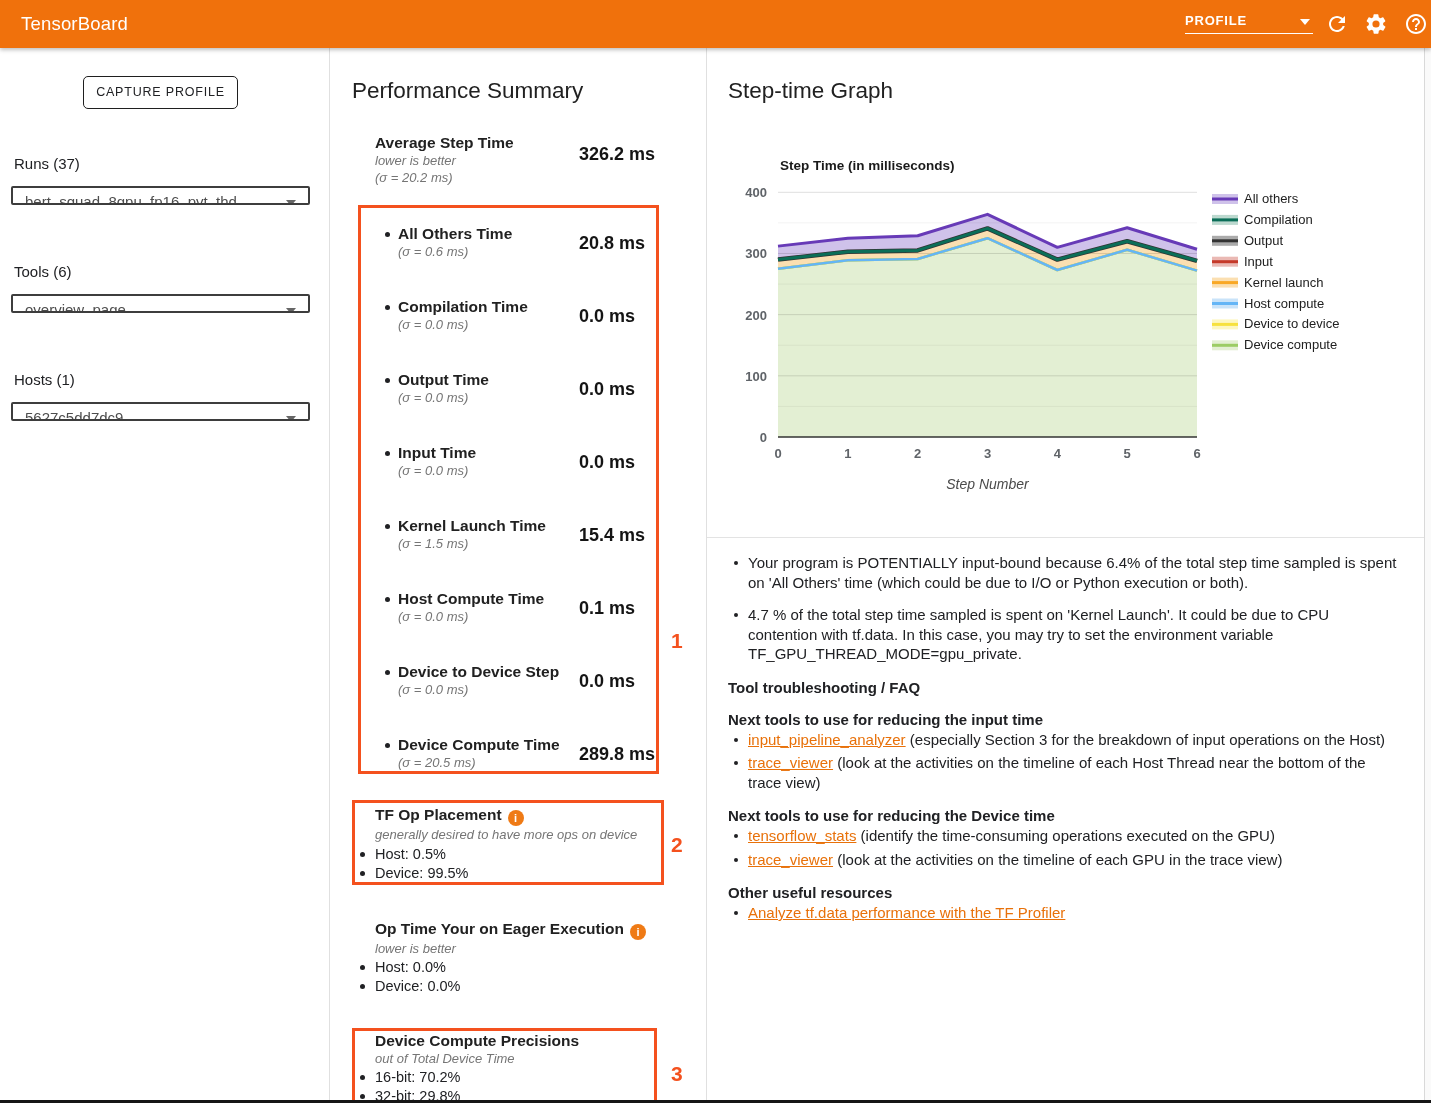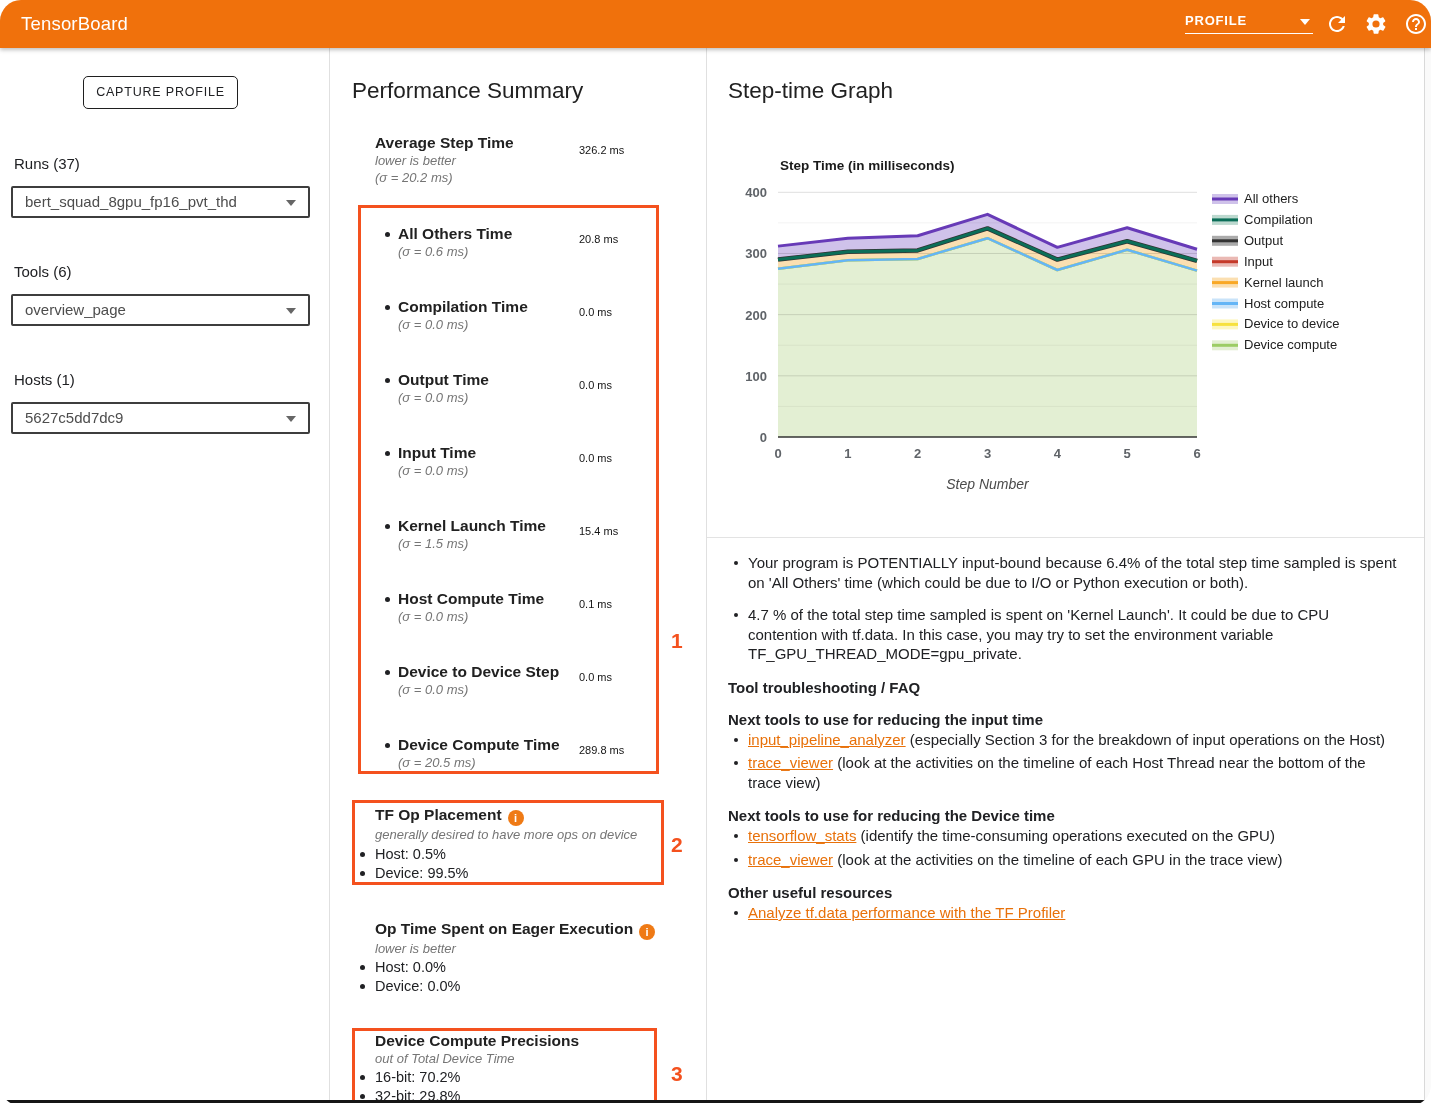--- a/index.html
+++ b/index.html
@@ -1,18 +1,18 @@
 <!DOCTYPE html>
 <html><head>
 <meta charset="utf-8">
 <style>
   * { box-sizing: border-box; margin: 0; padding: 0; }
   html,body { background:#fff; }
   body { font-family: "Liberation Sans", "DejaVu Sans", sans-serif; color:#202124; }
-  #app { position:relative; width:1431px; height:1106px; overflow:hidden; background:#fff;border-radius:21px; }
+  #app { position:relative; width:1431px; height:1106px; overflow:hidden; background:#fff; }
 
   
   .header { position:absolute; left:0; top:0; width:1431px; height:48px;
             background:#f0710c; box-shadow:0 2px 4px rgba(0,0,0,.25); z-index:30; }
   .app-title { position:absolute; left:21px; top:0; line-height:48px; color:#fff;
                font-size:18.5px; font-weight:500; letter-spacing:.2px; }
   .profile-select { position:absolute; left:1185px; top:10px; width:128px; height:24px;
                     border-bottom:1px solid #fff; color:#fff; font-size:13px; font-weight:700;
                     letter-spacing:.8px; line-height:22px; cursor:pointer; }
   .profile-caret { position:absolute; right:3px; top:9px; width:0; height:0;
@@ -32,36 +32,36 @@
                    background:#fafafa; border-left:1px solid #d9d9d9; }
   .bottom-rule { position:absolute; left:0; top:1100px; width:1431px; height:3px;
                  background:#151515; z-index:40; }
 
   
   .capture-btn { position:absolute; left:83px; top:28px; width:155px; height:33px;
                  border:1px solid #1f1f1f; border-radius:5px; background:#fff;
                  font-size:12.5px; font-weight:500; letter-spacing:.8px; color:#202124;
                  text-align:center; line-height:31px; cursor:pointer; }
   .side-label { position:absolute; left:14px; font-size:15px; font-weight:500; color:#202124; }
-  .side-select { position:absolute; left:11px; width:299px; height:32px;
+  .side-select { position:absolute; left:11px; width:299px; height:19px;
                  border:2px solid #3d3d3d; border-radius:2px; background:#fff;
                  font-size:15px; color:#4d4d4d; line-height:28px; padding:0 30px 0 12px;
                  white-space:nowrap; overflow:hidden; cursor:pointer; }
   .select-caret { position:absolute; right:12px; top:12px; width:0; height:0;
                   border-left:5px solid transparent; border-right:5px solid transparent;
                   border-top:6px solid #666; }
 
   
   .h1 { font-size:22.5px; font-weight:400; color:#212121; }
   .mid-title { position:absolute; left:22px; top:30px; }
   .avg-block { position:absolute; left:45px; top:86px; width:300px; }
   .m-label { font-size:15.5px; font-weight:700; color:#212121; line-height:18px; }
   .m-hint  { font-size:13px; font-style:italic; color:#757575; line-height:17px; }
   .m-sigma { font-size:13px; font-style:italic; color:#757575; line-height:17px; }
-  .m-value { position:absolute; font-size:11px; font-weight:400; color:#141414; }
+  .m-value { position:absolute; font-size:18px; font-weight:700; color:#141414; }
   .avg-block .m-value { left:204px; top:10px; }
   .metric-row { position:absolute; left:55px; width:290px; }
   .metric-row .bdot { position:absolute; left:0; top:7px; width:5px; height:5px;
                       border-radius:50%; background:#202124; }
   .metric-row .m-label, .metric-row .m-sigma { margin-left:13px; }
   .metric-row .m-value { left:194px; top:8px; }
   .redbox { position:absolute; border:3px solid #f4511e; z-index:5; }
   .anno { position:absolute; left:341px; font-size:21px; font-weight:700; color:#f4511e; }
   .sec-title { position:absolute; font-size:15.5px; font-weight:700; color:#212121; }
   .sec-hint  { position:absolute; font-size:13px; font-style:italic; color:#757575; }
@@ -209,21 +209,21 @@
     <div class="redbox" style="left:22px; top:752px; width:312px; height:85px"></div>
     <div class="anno" style="top:785px">2</div>
     <div class="sec-title" style="left:45px; top:758px">
       <span>TF Op Placement</span><span class="info-icon">i</span>
     </div>
     <div class="sec-hint" style="left:45px; top:779px">generally desired to have more ops on device</div>
     <div class="sec-item" style="left:45px; top:798px"><span class="bdot"></span><span>Host: 0.5%</span></div>
     <div class="sec-item" style="left:45px; top:817px"><span class="bdot"></span><span>Device: 99.5%</span></div>
 
     <div class="sec-title" style="left:45px; top:872px">
-      <span>Op Time Spent on Eager Execution</span><span class="info-icon">i</span>
+      <span>Op Time Your on Eager Execution</span><span class="info-icon">i</span>
     </div>
     <div class="sec-hint" style="left:45px; top:893px">lower is better</div>
     <div class="sec-item" style="left:45px; top:911px"><span class="bdot"></span><span>Host: 0.0%</span></div>
     <div class="sec-item" style="left:45px; top:930px"><span class="bdot"></span><span>Device: 0.0%</span></div>
 
     <div class="redbox" style="left:22px; top:980px; width:305px; height:130px"></div>
     <div class="anno" style="top:1014px">3</div>
     <div class="sec-title" style="left:45px; top:984px">Device Compute Precisions</div>
     <div class="sec-hint" style="left:45px; top:1003px">out of Total Device Time</div>
     <div class="sec-item" style="left:45px; top:1021px"><span class="bdot"></span><span>16-bit: 70.2%</span></div>

